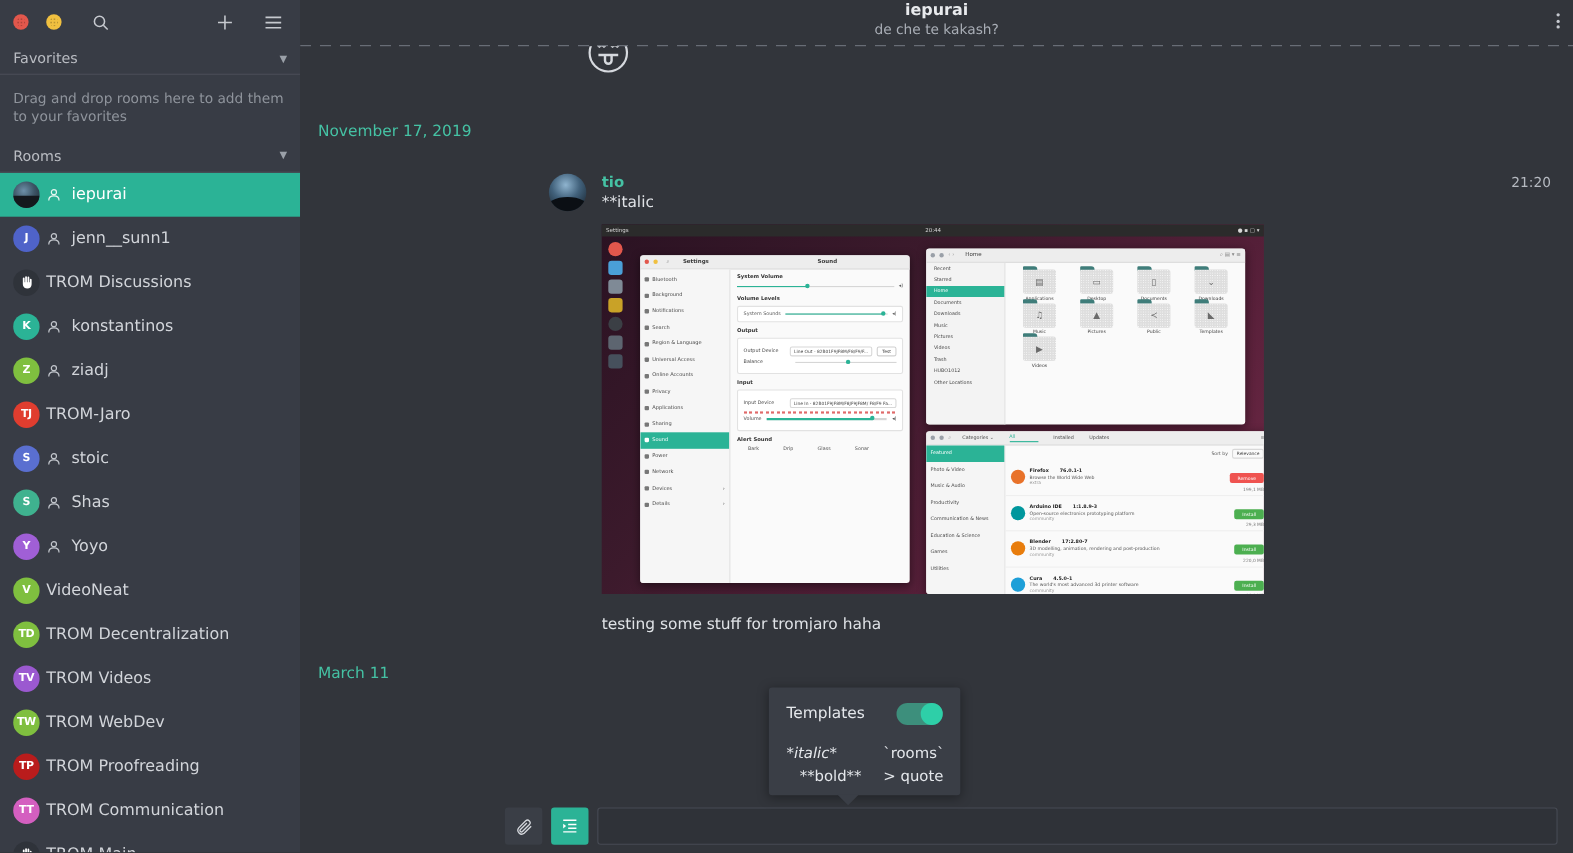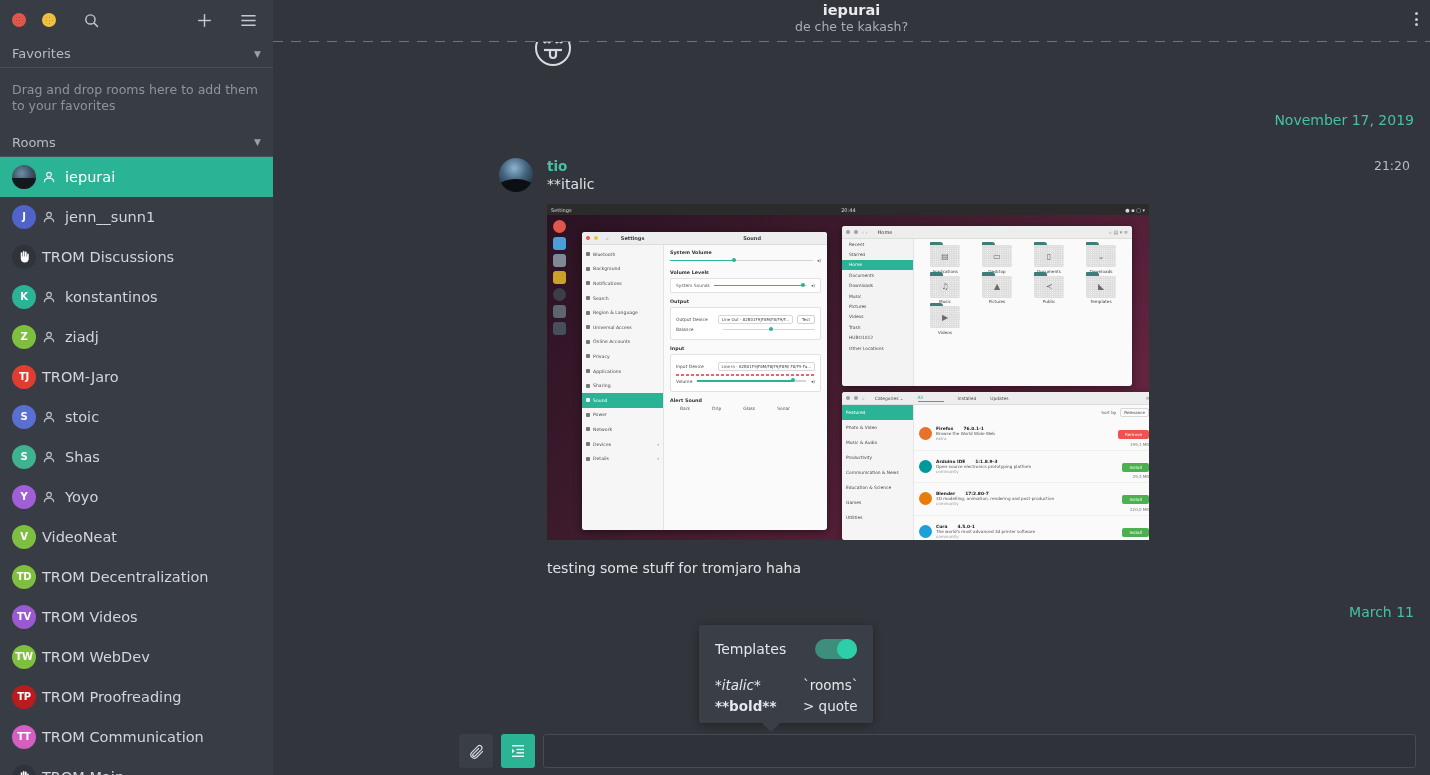--- a/index.html
+++ b/index.html
@@ -128,21 +128,21 @@
     overflow: hidden;
     position: relative;
     padding: 0 16px;
   }
   .top-emoji {
     position: absolute; left: 258px; top: -16px;
     width: 44px; height: 44px;
     color: #d6d9de;
   }
   .date-sep {
-    text-align: right;
+    text-align: left;
     color: #45c2a4;
     font-size: 14px;
     margin-top: 70px;
   }
   .msg { display: flex; margin-top: 30px; position: relative; }
   .msg-avatar {
     width: 34px; height: 34px; border-radius: 50%;
     flex-shrink: 0; margin-left: 210px; margin-right: 14px;
     background: radial-gradient(circle at 45% 30%, #8fb4cf 0%, #42627c 42%, #101820 100%);
     position: relative; overflow: hidden;
@@ -292,21 +292,21 @@
     position: absolute; right: 0; top: 0;
     width: 20px; height: 20px; border-radius: 50%; background: #2ecfa8;
   }
   .md-grid {
     margin-top: 18px;
     display: grid; grid-template-columns: 88px 1fr;
     row-gap: 5px;
     font-size: 13.5px; color: #e4e7eb;
   }
   .md-grid .it { font-style: italic; }
-  .md-grid .bd { font-weight: bold; }
+  .md-grid .bd { font-weight: normal; margin-left: 12px; }
 
   
   .compose {
     height: 48px; flex-shrink: 0;
     display: flex; align-items: center;
     padding: 0 14px 0 186px;
     gap: 8px;
   }
   .cbtn {
     width: 34px; height: 34px; border-radius: 3px;

